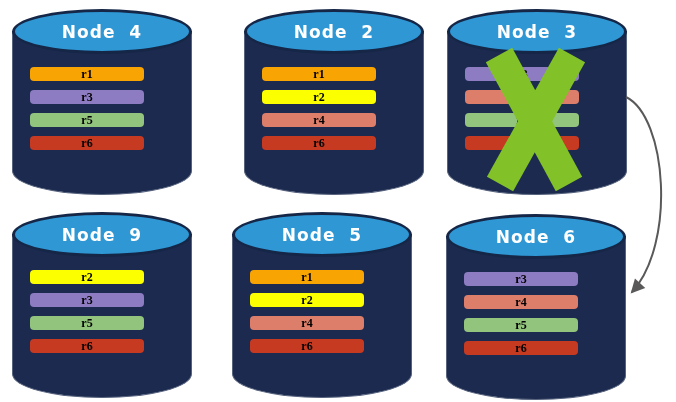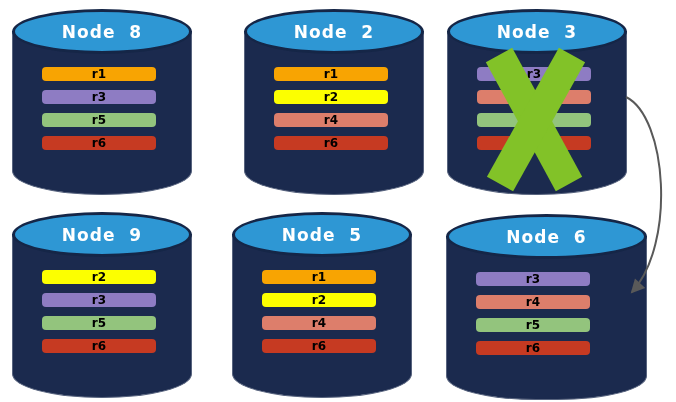--- a/index.html
+++ b/index.html
@@ -6,58 +6,58 @@
   .canvas {
     position:relative; width:676px; height:402px; background:#ffffff;
     font-family:"DejaVu Sans","Liberation Sans",sans-serif; overflow:hidden;
   }
   .cylinder { position:absolute; width:180px; height:186px; }
   .pos-0 { left:12px;  top:9px;  }
   .pos-1 { left:232px; top:9px;margin-left:12px;  }
   .pos-2 { left:447px; top:9px;  }
   .pos-3 { left:12px;  top:212px;}
   .pos-4 { left:232px; top:212px;}
-  .pos-5 { left:446px; top:214px;padding-left:21px;}
+  .pos-5 { left:446px; top:214px;}
   .cyl-body {
     position:absolute; left:0; right:0; top:22px; bottom:0;
     background:#1B2A4E;
     border:1px solid #57637e;
     border-top:none;
     border-radius:0 0 90px 90px / 0 0 24px 24px;
     box-sizing:border-box;
     z-index:1;
   }
   .cyl-cap {
     position:absolute; left:0; right:0; top:0; height:45px;
     background:#2E97D4; border:3px solid #152647; border-radius:50%;
     box-sizing:border-box; z-index:2;
   }
   .cyl-title {
     position:absolute; left:0; right:0; top:0; height:45px;
     display:flex; align-items:center; justify-content:center;
     color:#ffffff; font-size:17px; font-weight:bold;
     letter-spacing:1px; word-spacing:7px; z-index:3;
   }
-  .bars { position:absolute; left:30px; top:58px; width:114px; z-index:2; }
+  .bars { position:absolute; left:18px; top:58px; width:114px; z-index:2;font-family:Liberation Serif, serif; }
   .bar {
     height:14px; margin-bottom:9px; border-radius:4px;
     text-align:center; line-height:14px;
     font-size:12px; font-weight:bold; color:#000000;
   }
   .overlay { position:absolute; left:0; top:0; z-index:10; pointer-events:none; }
 </style>
 </head>
 <body>
 
 <div class="canvas">
 
   <div class="cylinder pos-0">
     <div class="cyl-body" style="background: rgb(27, 42, 78);"></div>
     <div class="cyl-cap" style="background: rgb(46, 151, 212); border-color: rgb(21, 38, 71);"></div>
-    <div class="cyl-title" style="color: rgb(255, 255, 255);">Node 8</div>
+    <div class="cyl-title" style="color: rgb(255, 255, 255);">Node 4</div>
     <div class="bars">
       <div class="bar" style="background: rgb(248, 164, 2); color: rgb(0, 0, 0);">r1</div>
       <div class="bar" style="background: rgb(142, 124, 195); color: rgb(0, 0, 0);">r3</div>
       <div class="bar" style="background: rgb(147, 196, 125); color: rgb(0, 0, 0);">r5</div>
       <div class="bar" style="background: rgb(198, 58, 34); color: rgb(0, 0, 0);">r6</div>
     </div>
   </div>
 
   <div class="cylinder pos-1">
     <div class="cyl-body" style="background: rgb(27, 42, 78);"></div>

